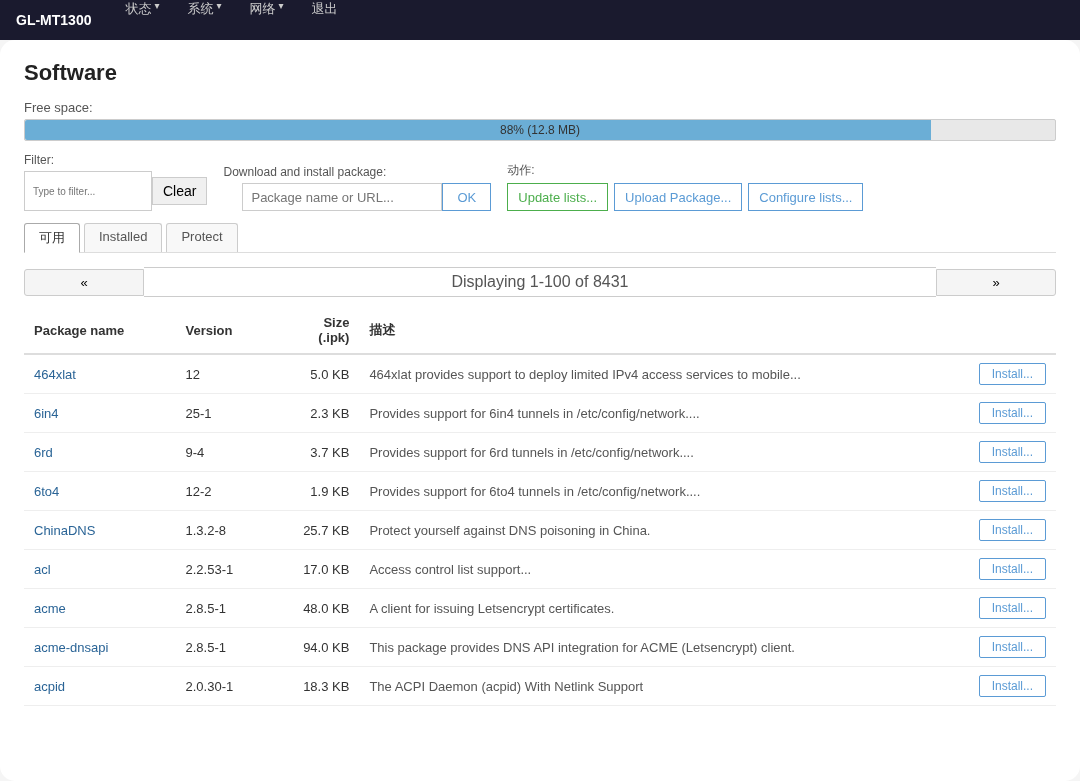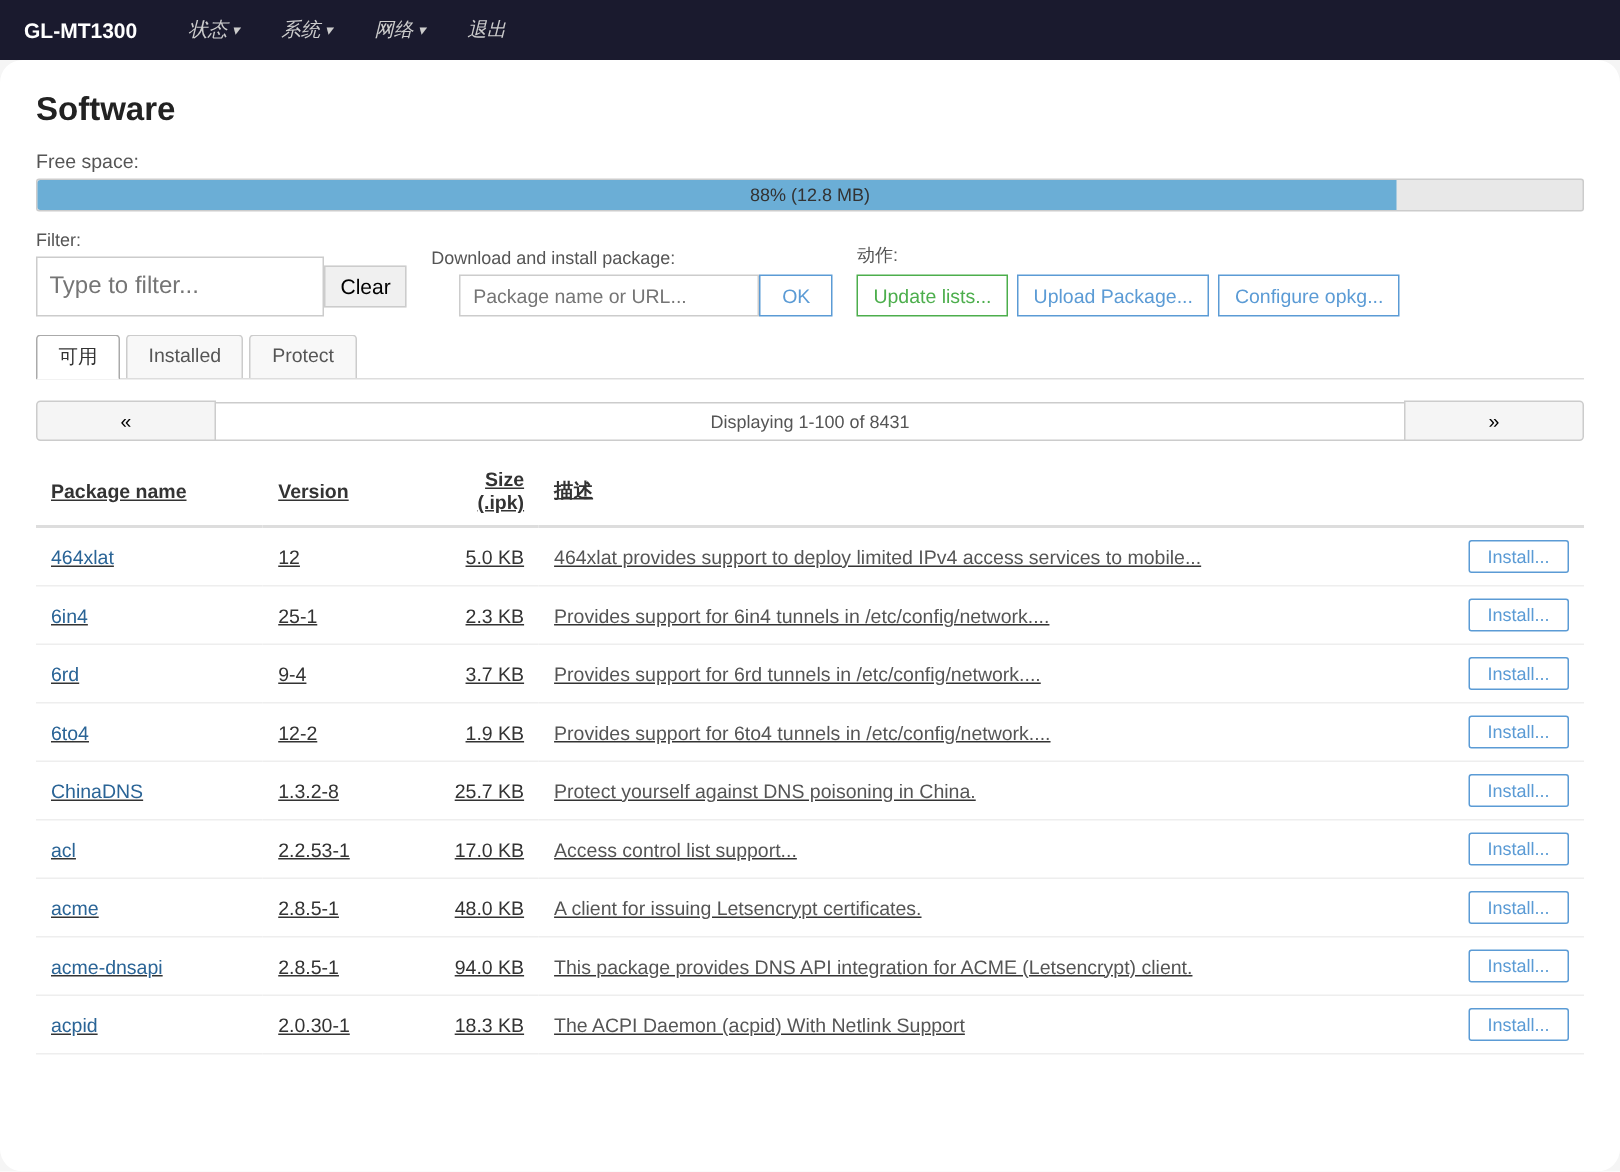--- a/index.html
+++ b/index.html
@@ -19,25 +19,24 @@
       color: #fff;
       font-weight: bold;
       font-size: 14px;
       margin-right: 10px;
     }
     .topnav .nav-item {
       color: #ccc;
       cursor: pointer;
       font-size: 13px;
       display: flex;
-      align-items: center;
+      align-items: flex-start;
       gap: 3px;
       padding: 0 4px;
       height: 100%;
-      font-style: italic;
     }
     .nav-arrow { font-size: 10px; }
 
     
     .main-content {
       background: #fff;
       padding: 20px 24px;
       min-height: calc(781px - 40px);
       border-radius: 15px;
     }
@@ -106,22 +105,22 @@
       color: #555;
     }
     .actions-buttons {
       display: flex;
       gap: 6px;
     }
 
     .filter-input {
       border: 1px solid #ccc;
       padding: 19px 8px;
-      font-size: 16px;
-      width: 192px;
+      font-size: 10px;
+      width: 128px;
       height: 28px;
       outline: none;
     }
 
     .btn-clear {
       border: 1px solid #ccc;
       background: #f0f0f0;
       padding: 4px 10px;
       font-size: 14px;
       cursor: pointer;
@@ -225,33 +224,32 @@
       cursor: pointer;
       min-width: 120px;
       text-align: center;
     }
     .btn-prev { border-radius: 3px 0 0 3px; }
     .btn-next { border-radius: 0 3px 3px 0; }
 
     .pagination-info {
       flex: 1;
       text-align: center;
-      font-size: 12px;
+      font-size: 16px;
       color: #555;
       padding: 5px 0;
       border-top: 1px solid #ccc;
       border-bottom: 1px solid #ccc;
     }
 
     
     .package-table {
       width: 100%;
       border-collapse: collapse;
       font-size: 13px;
-      text-decoration: underline;
     }
     .package-table thead tr {
       border-bottom: 2px solid #ddd;
     }
     .package-table th {
       text-align: left;
       padding: 8px 10px;
       font-weight: bold;
       color: #333;
       white-space: nowrap;
@@ -339,21 +337,21 @@
         <input class="url-input" type="text" placeholder="Package name or URL..." style="">
         <button class="btn-ok">OK</button>
       </div>
     </div>
 
     <div class="control-group actions-group">
       <span class="actions-label">动作:</span>
       <div class="actions-buttons">
         <button class="btn-update-lists">Update lists...</button>
         <button class="btn-upload">Upload Package...</button>
-        <button class="btn-configure">Configure opkg...</button>
+        <button class="btn-configure">Configure lists...</button>
       </div>
     </div>
 
   </div>
 
   <div class="tabs">
     <div class="tab active">
       <span>可用</span>
     </div>
     <div class="tab">

